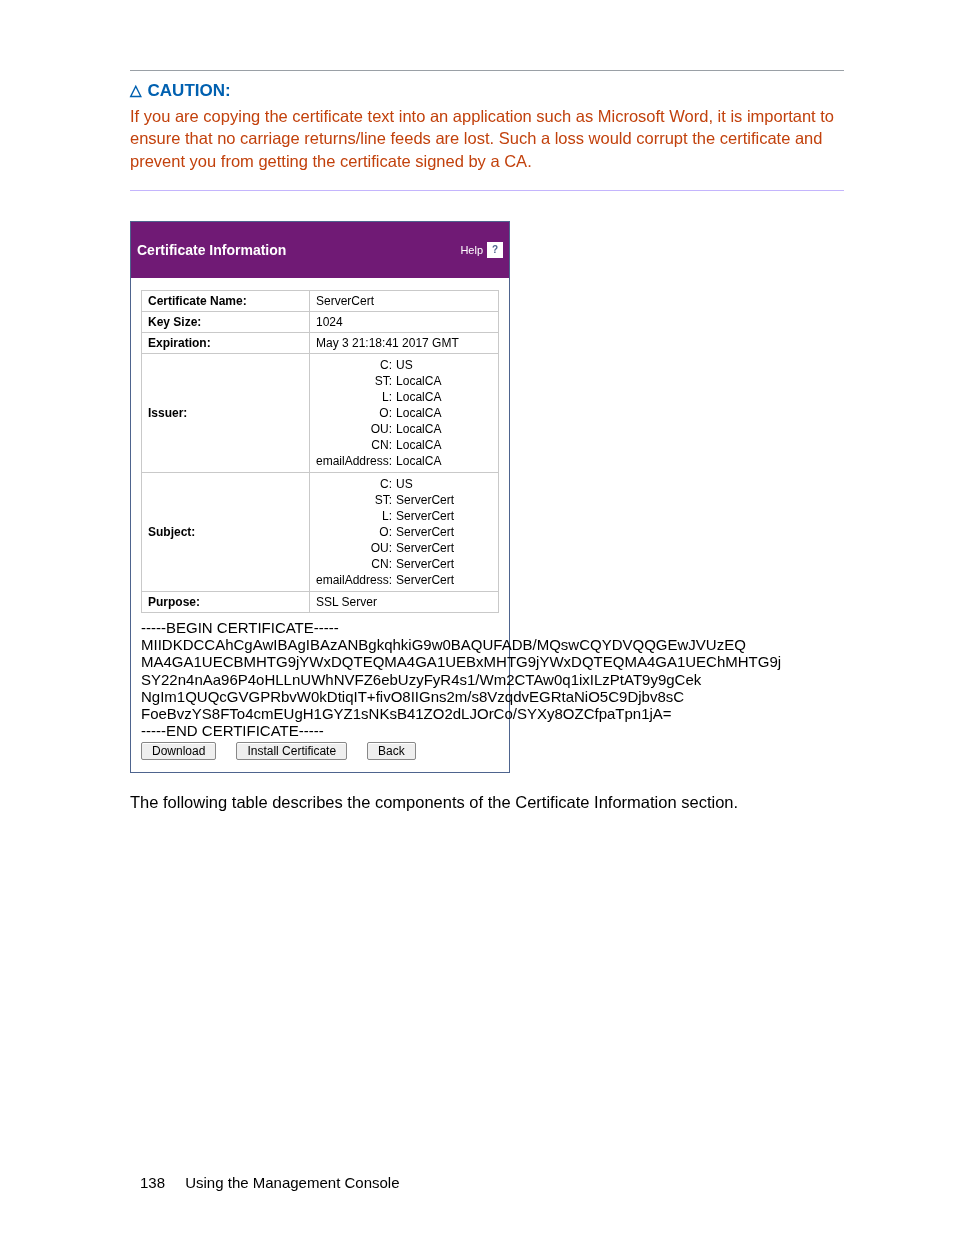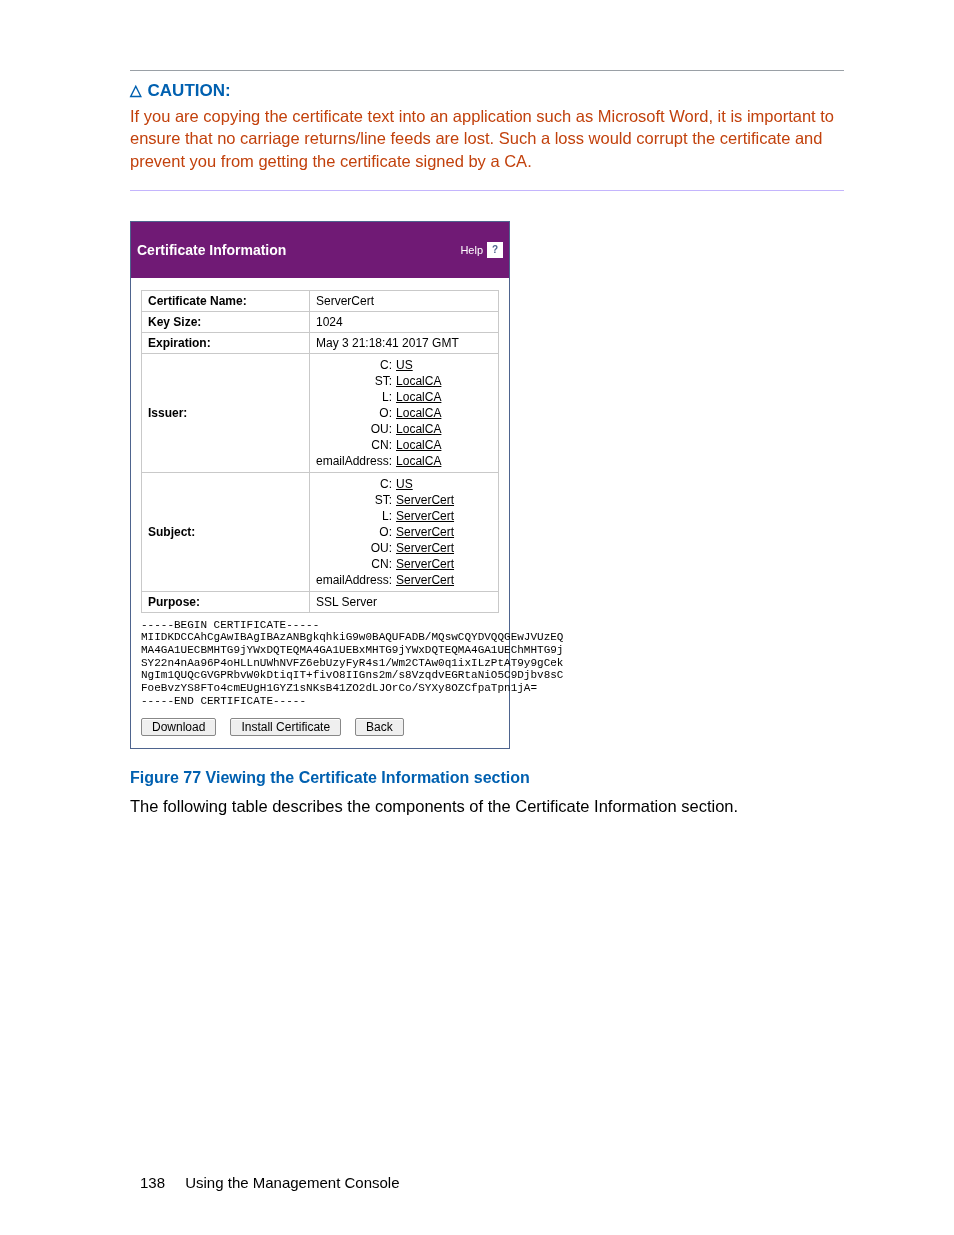--- a/index.html
+++ b/index.html
@@ -115,36 +115,35 @@
     padding: 1px 4px 1px 0;
     font-size: 12px;
     white-space: nowrap;
   }
   .nested-table td.k {
     text-align: right;
     width: 70px;
   }
   .nested-table td.v {
     text-align: left;
-    text-decoration: underline;
   }
 
   .pem-block {
-    font-family: Liberation Mono, monospace;
-    font-size: 11px;
+    font-family: Liberation Sans, sans-serif;
+    font-size: 15px;
     line-height: 1.15;
     white-space: pre;
     margin: 6px 0 2px 0;
     word-break: break-all;
   }
 
   .button-row {
     display: flex;
-    gap: 14px;
-    margin-top: 11px;
+    gap: 20px;
+    margin-top: 2px;
     margin-bottom: 4px;
   }
   .btn {
     font-family: Arial, sans-serif;
     font-size: 12px;
     padding: 1px 10px;
     background: #efefef;
     border: 1px solid #888;
     border-radius: 2px;
     box-shadow: inset 0 1px 0 #fff;
@@ -297,21 +296,20 @@
 -----END CERTIFICATE-----</div>
 
       <div class="button-row">
         <button class="btn">Download</button>
         <button class="btn">Install Certificate</button>
         <button class="btn">Back</button>
       </div>
     </div>
   </div>
 
-  <div class="figure-caption">Figure 77 Viewing the Certificate Information section</div>
   <div class="following-text">The following table describes the components of the Certificate Information section.</div>
 
   <div class="footer">
     <span class="pg">138</span>
     <span>Using the Management Console</span>
   </div>
 
 </div>
 
 </body></html>

